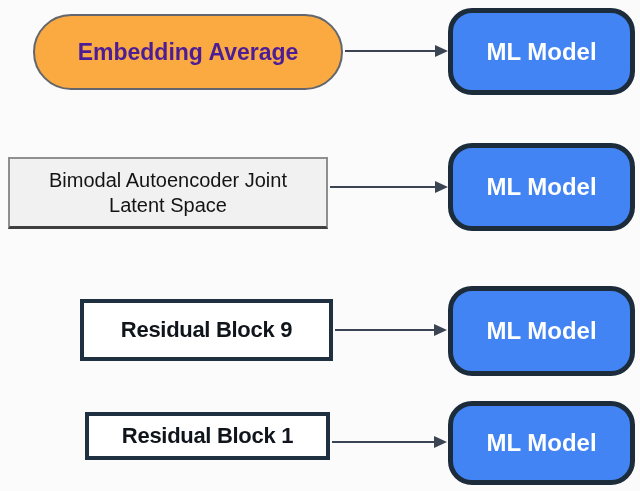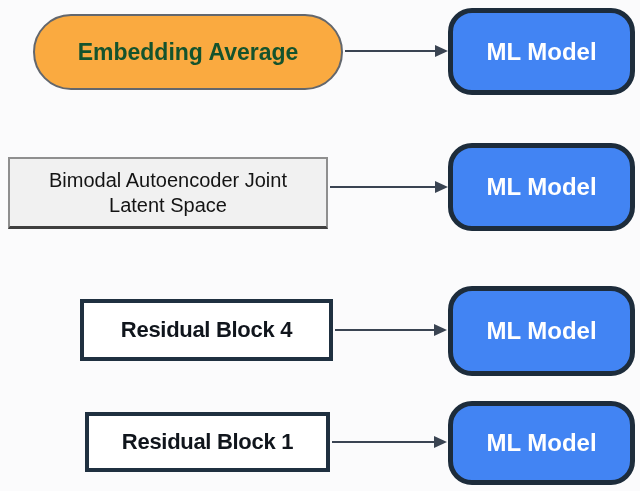--- a/index.html
+++ b/index.html
@@ -25,21 +25,21 @@
   }
   
   .pill {
     left: 33px; top: 14px;
     width: 310px; height: 76px;
     background: #FAAA40;
     border: 2px solid #63676d;
     border-radius: 40px;
     font-weight: bold;
     font-size: 23px;
-    color: #14532d;
+    color: #4c1d95;
   }
   
   .graybox {
     left: 8px; top: 157px;
     width: 320px; height: 72px;
     background: #f1f1f1;
     border: 2px solid #8f8f8f;
     border-bottom: 3px solid #3f3f3f;
     font-size: 20px;
     color: #141414;
@@ -49,21 +49,21 @@
   
   .whitebox {
     background: #ffffff;
     border: 4px solid #1f3040;
     font-weight: bold;
     font-size: 22px;
     letter-spacing: -0.3px;
     color: #10151c;
   }
   .whitebox.r3 { left: 80px; top: 299px; width: 253px; height: 62px; }
-  .whitebox.r4 { left: 85px; top: 412px; width: 245px; height: 60px; }
+  .whitebox.r4 { left: 85px; top: 412px; width: 245px; height: 48px; }
   
   .mlbox {
     left: 448px;
     width: 187px;
     background: #4284F3;
     border: 5px solid #1d2c3b;
     border-radius: 24px;
     font-weight: bold;
     font-size: 24px;
     color: #ffffff;
@@ -108,21 +108,21 @@
 
   <div class="node graybox">
     <span class="inner">Bimodal Autoencoder Joint Latent Space</span>
   </div>
   <div class="arrow r2"></div>
   <div class="node mlbox r2">
     <span>ML Model</span>
   </div>
 
   <div class="node whitebox r3">
-    <span class="inner">Residual Block 4</span>
+    <span class="inner">Residual Block 9</span>
   </div>
   <div class="arrow r3"></div>
   <div class="node mlbox r3">
     <span>ML Model</span>
   </div>
 
   <div class="node whitebox r4">
     <span class="inner">Residual Block 1</span>
   </div>
   <div class="arrow r4"></div>

